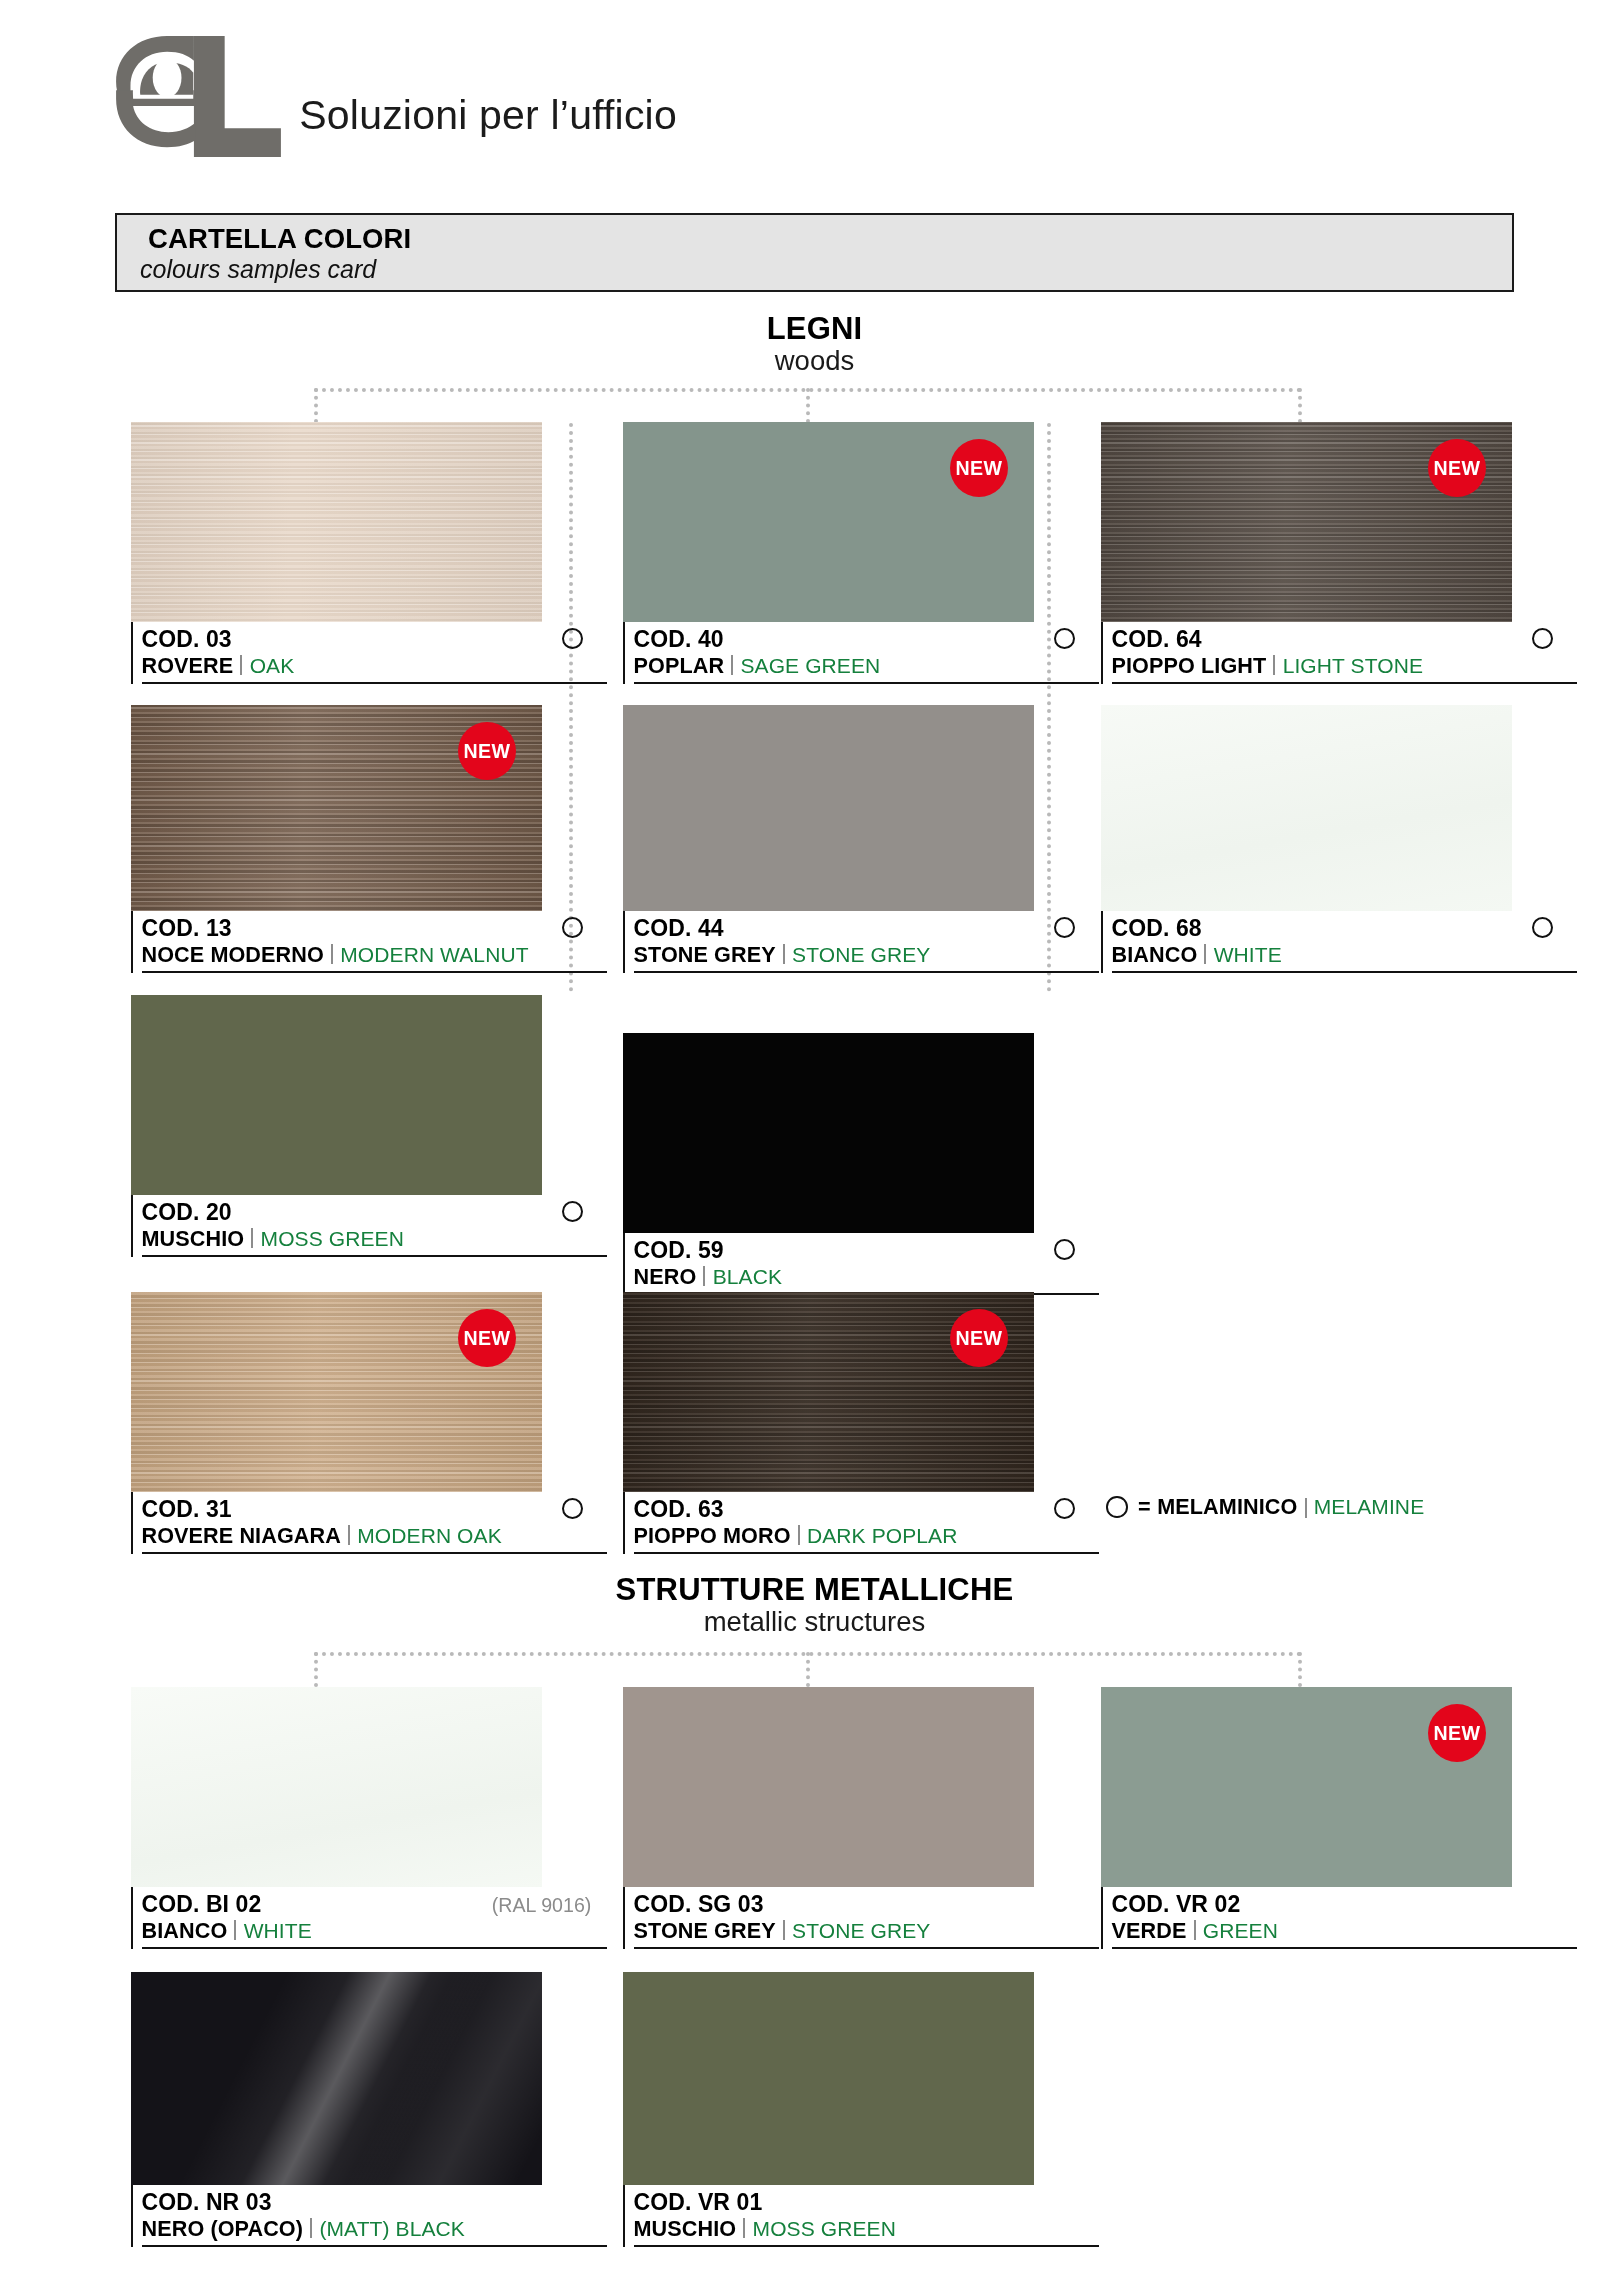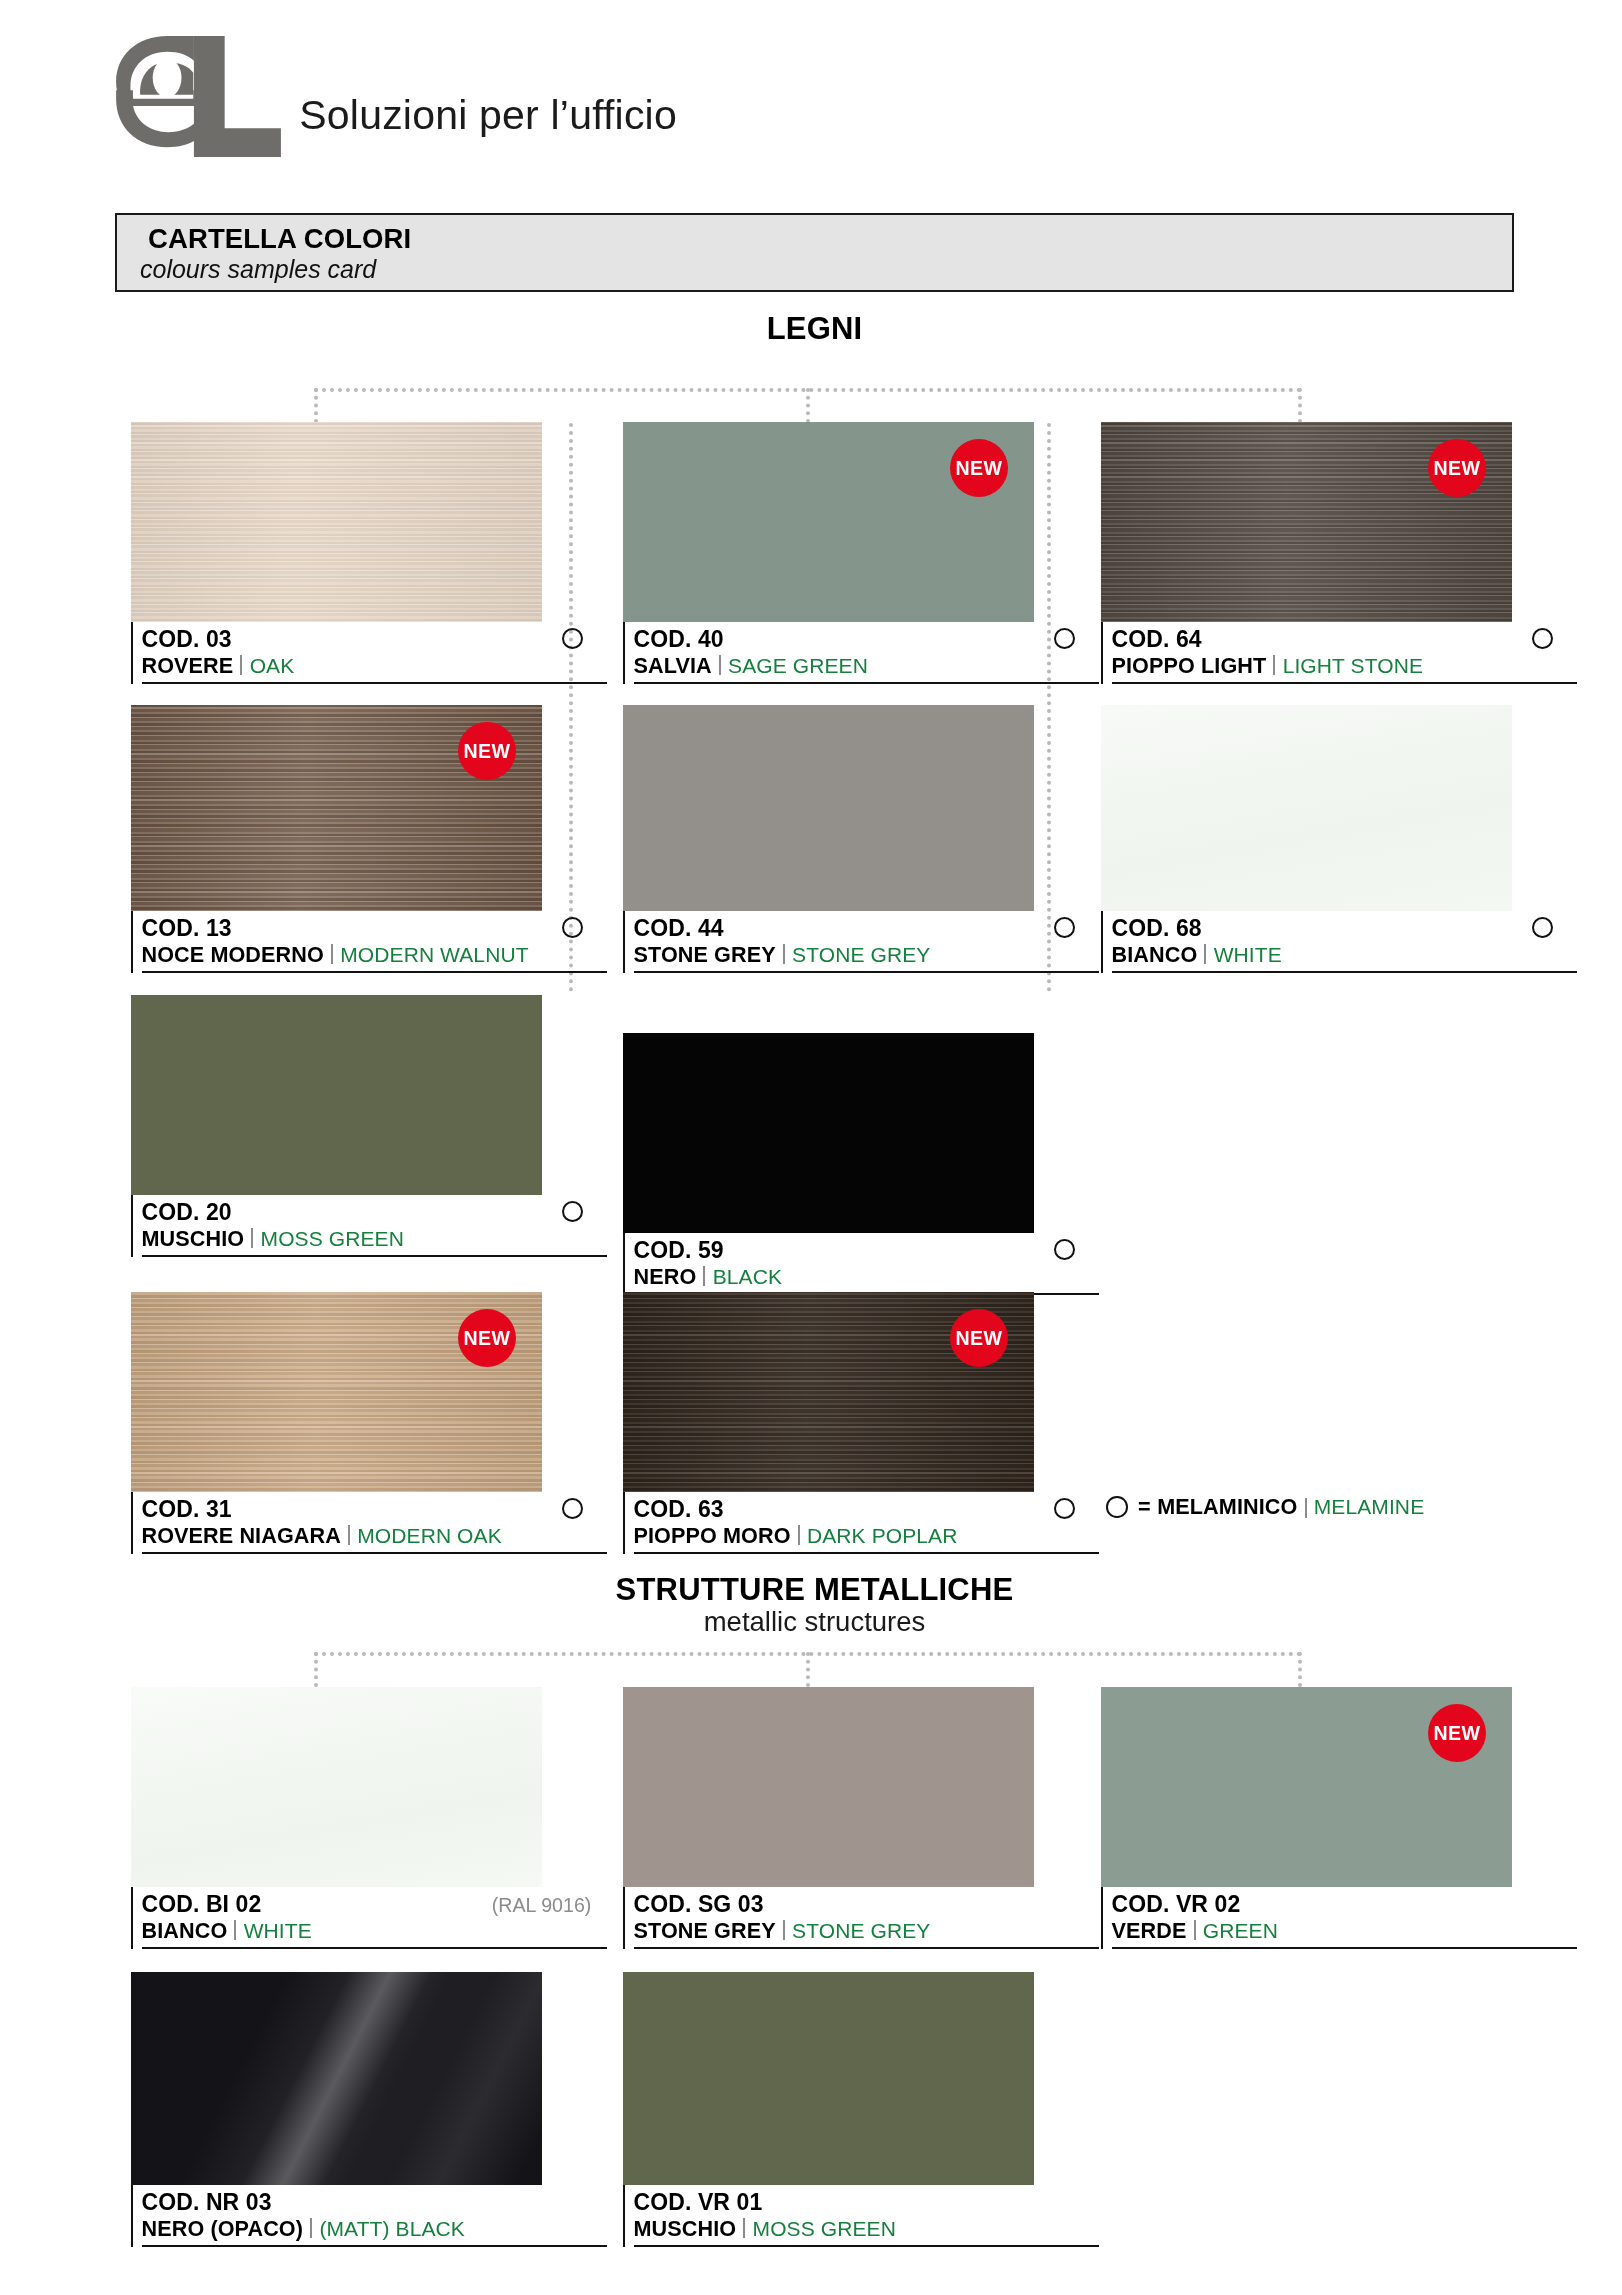--- a/index.html
+++ b/index.html
@@ -244,20 +244,21 @@
     <div class="brand-tagline">Soluzioni per l’ufficio</div>
   </div>
 
   <div class="title-bar">
     <div class="title-bar-main">CARTELLA COLORI</div>
     <div class="title-bar-sub">colours samples card</div>
   </div>
 
   <div class="section-heading" style="top:313px;">
     <div class="sh-main">LEGNI</div>
+    <div class="sh-sub">woods</div>
   </div>
 
   <div class="conn-h" style="left:314px; top:388px; width:988px;"></div>
   <div class="conn-v" style="left:314px;  top:388px; height:35px;"></div>
   <div class="conn-v" style="left:806px; top:388px; height:35px;"></div>
   <div class="conn-v" style="left:1298px; top:388px; height:35px;"></div>
 
   <div class="conn-v" style="left:569px;  top:423px; height:569px;"></div>
   <div class="conn-v" style="left:1047px; top:423px; height:569px;"></div>
 
@@ -278,21 +279,21 @@
   </div>
 
   <div class="swatch" style="left:623px; top:422px;">
     <div class="swatch-chip" style="height:200px; background:#84958c;">
       <div class="new-badge">NEW</div>
     </div>
     <div class="swatch-meta">
       <div class="swatch-code">COD. 40</div>
       <div class="melamine-dot"></div>
       <div class="swatch-names">
-        <span class="name-it">SALVIA</span><span class="name-sep"></span><span class="name-en">SAGE GREEN</span>
+        <span class="name-it">POPLAR</span><span class="name-sep"></span><span class="name-en">SAGE GREEN</span>
       </div>
     </div>
   </div>
 
   <div class="swatch" style="left:1101px; top:422px;">
     <div class="swatch-chip" style="height:200px;">
       <div class="tex-wood" style="background:
              repeating-linear-gradient(0deg, rgba(255,255,255,.16) 0 1.3px, rgba(0,0,0,.16) 1.3px 3.3px, rgba(255,255,255,.07) 3.3px 5.2px, rgba(0,0,0,.08) 5.2px 8.5px),
              linear-gradient(91deg, rgba(0,0,0,.10), rgba(255,255,255,.08) 45%, rgba(0,0,0,.10)),
              #5b5149;"></div>

